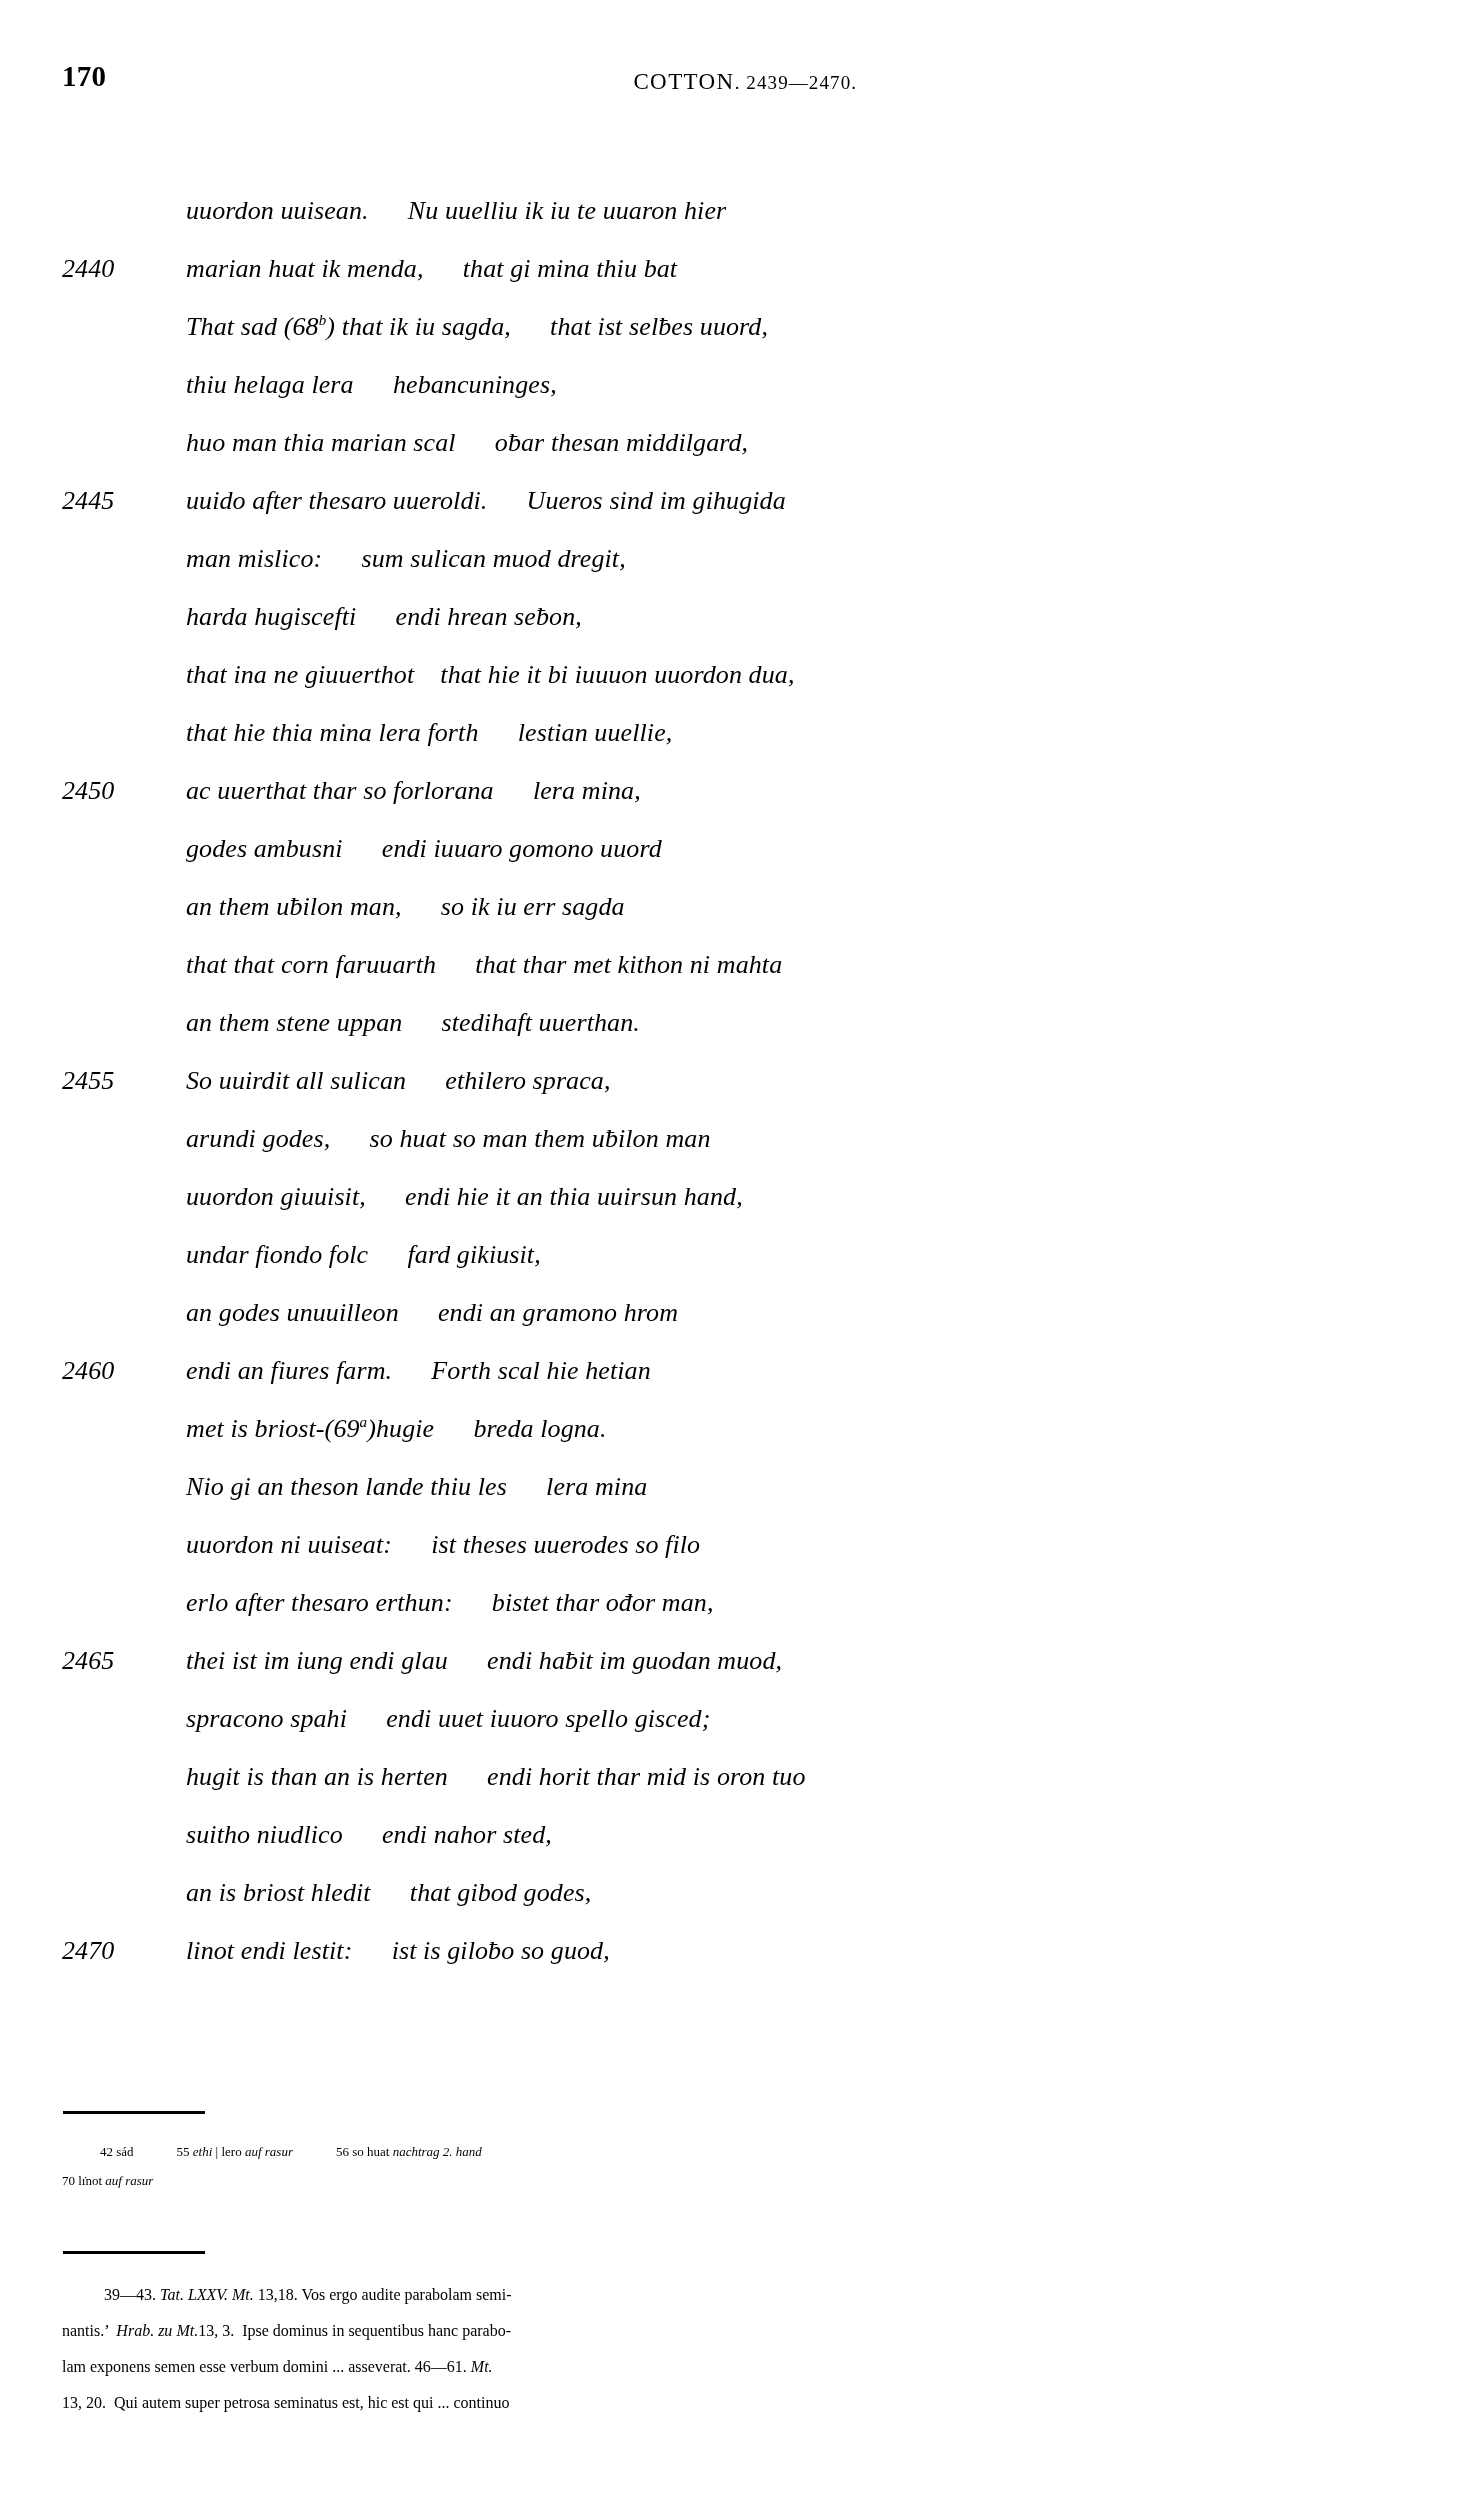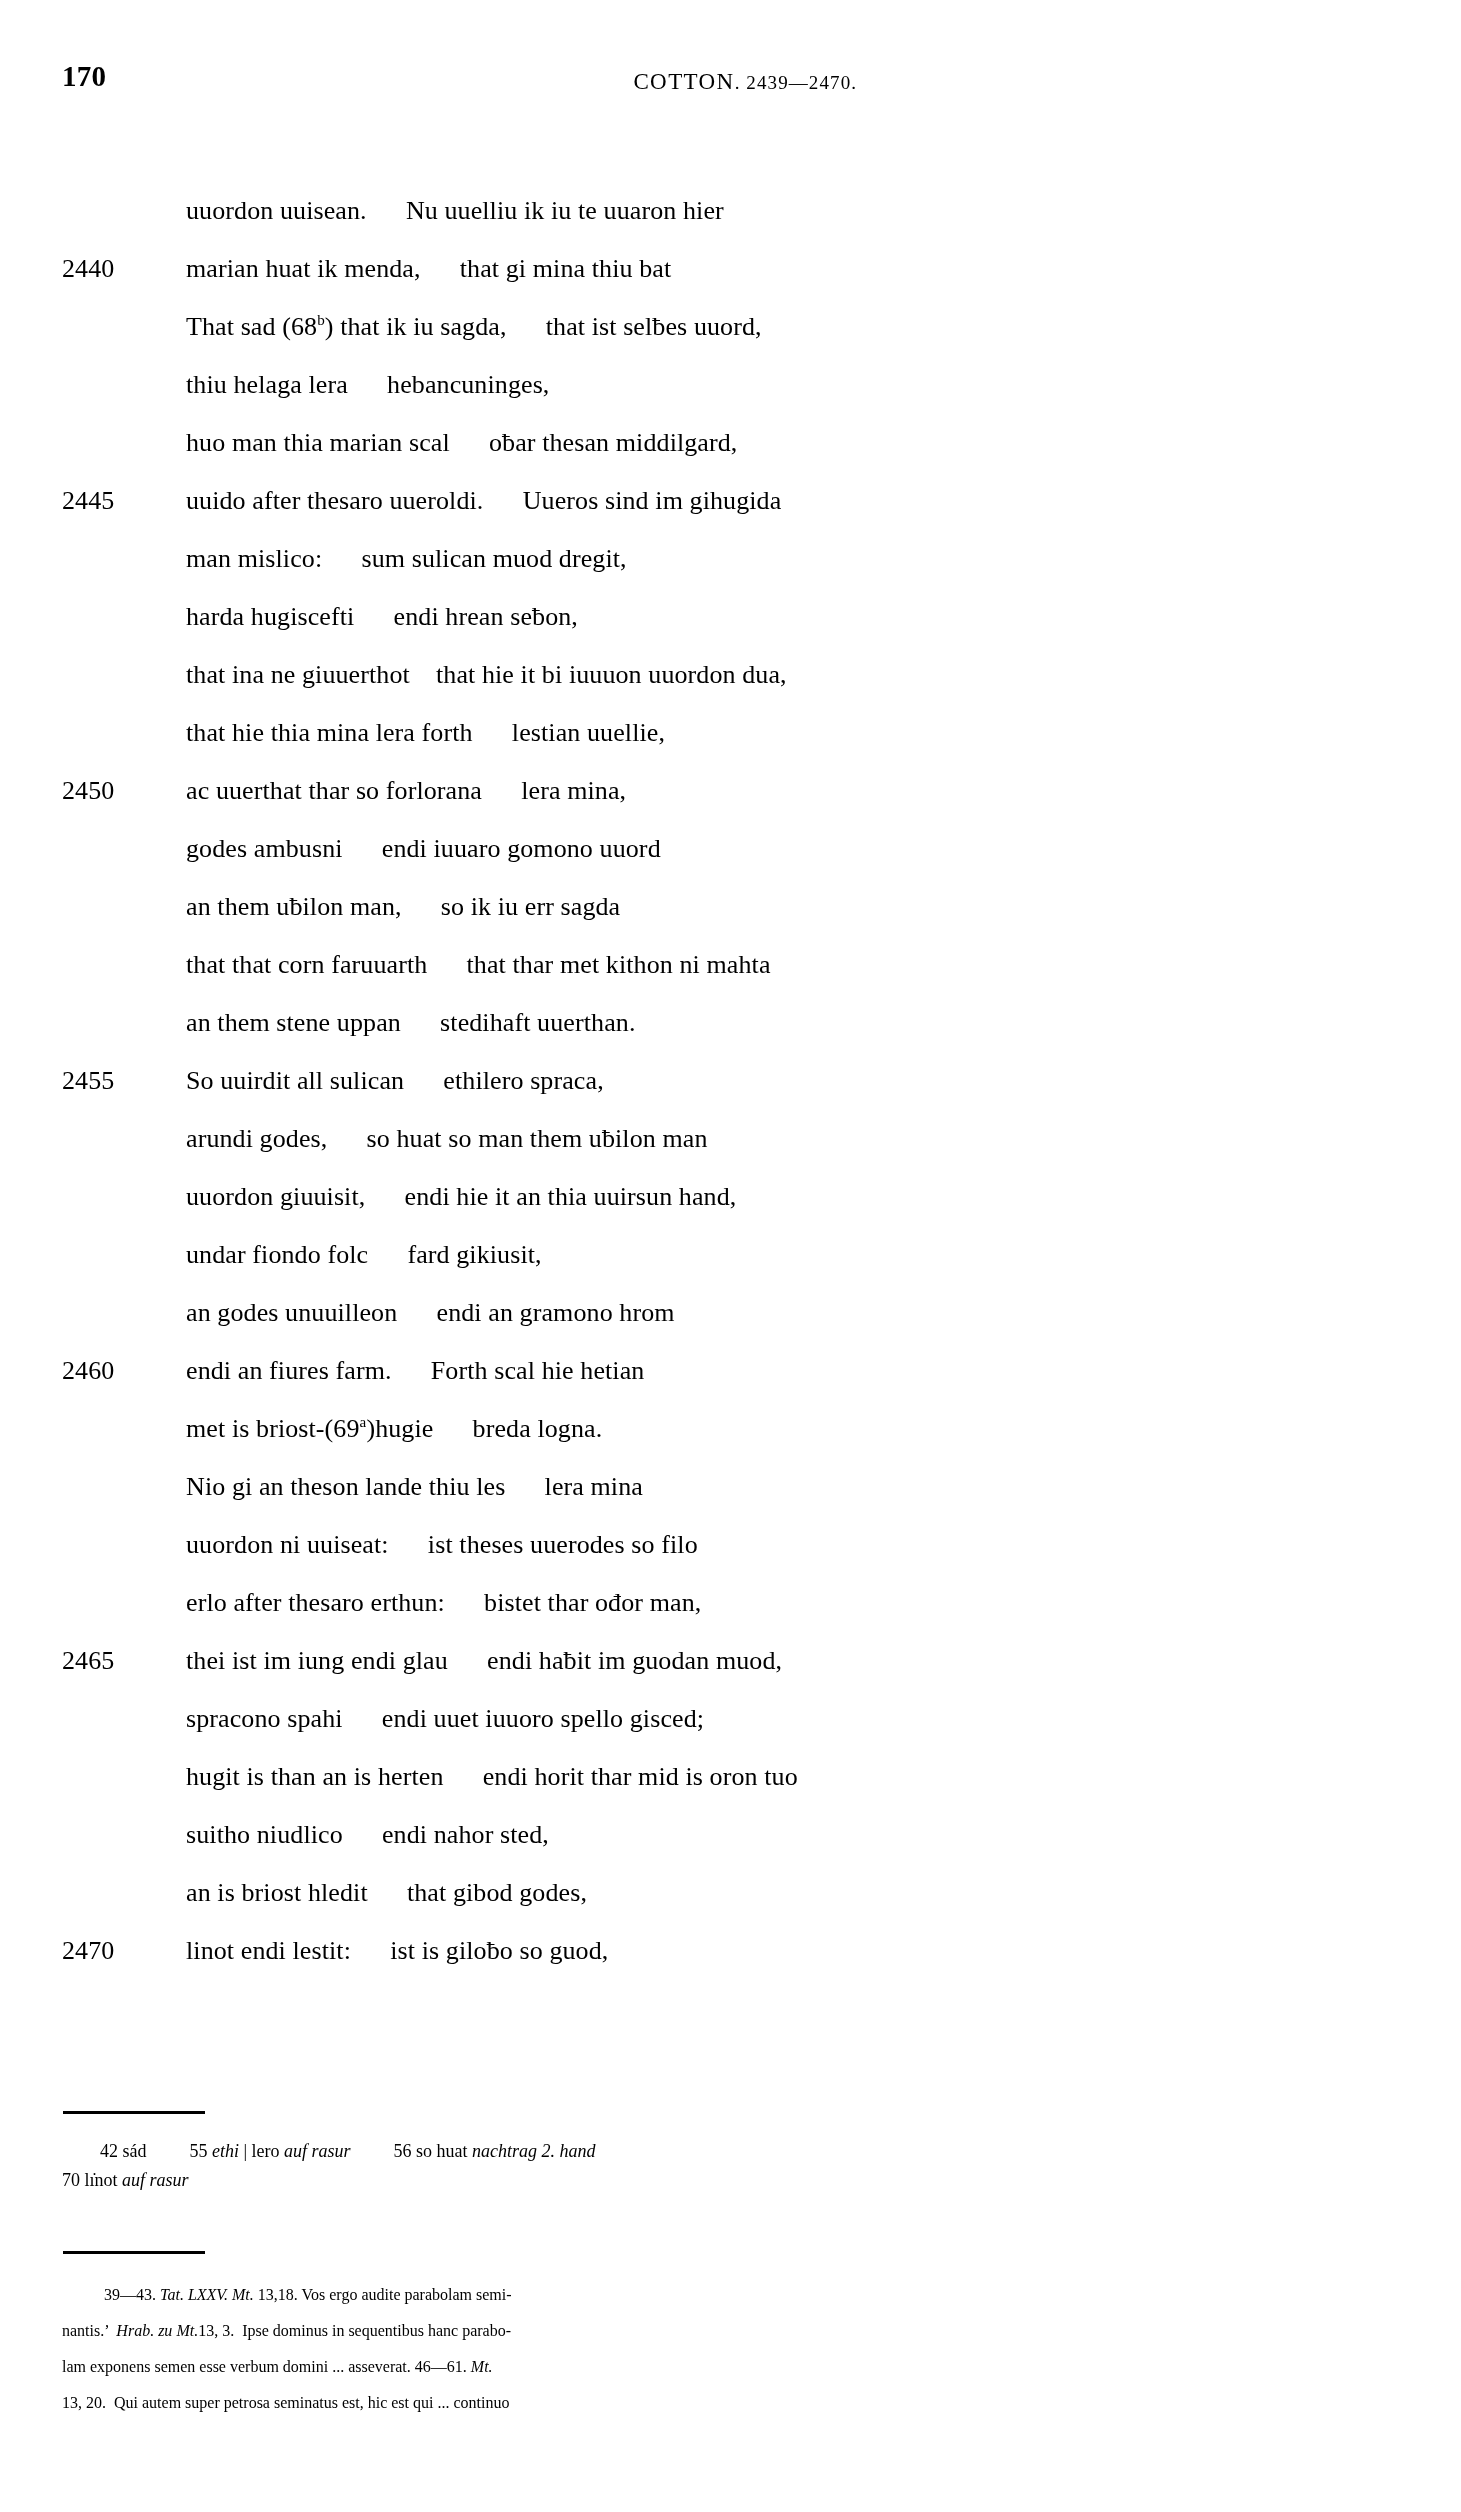--- a/index.html
+++ b/index.html
@@ -63,20 +63,21 @@
     padding-left: 62px;
     padding-right: 51px;
   }
   .verse-line {
     position: relative;
     height: 58px;
     line-height: 58px;
     white-space: nowrap;
     font-size: 26px;
     letter-spacing: 0.1px;
+    font-style: italic;
   }
   .line-num {
     position: absolute;
     left: 0;
     top: 0;
     width: 86px;
     text-align: left;
     font-size: 26px;
     line-height: 58px;
   }
@@ -103,21 +104,21 @@
   }
   #rule-1 { top: 2111px; }
   #rule-2 { top: 2251px; }
 
   
   .apparatus {
     position: absolute;
     left: 62px;
     right: 60px;
     top: 2137px;
-    font-size: 18px;
+    font-size: 13px;
     line-height: 29px;
     white-space: nowrap;
   }
   .app-line { white-space: pre; }
   .app-line .indent { display: inline-block; width: 38px; }
   .ital { font-style: italic; }
   .gap-lg { display: inline-block; width: 43px; }
 
   
   .commentary {

